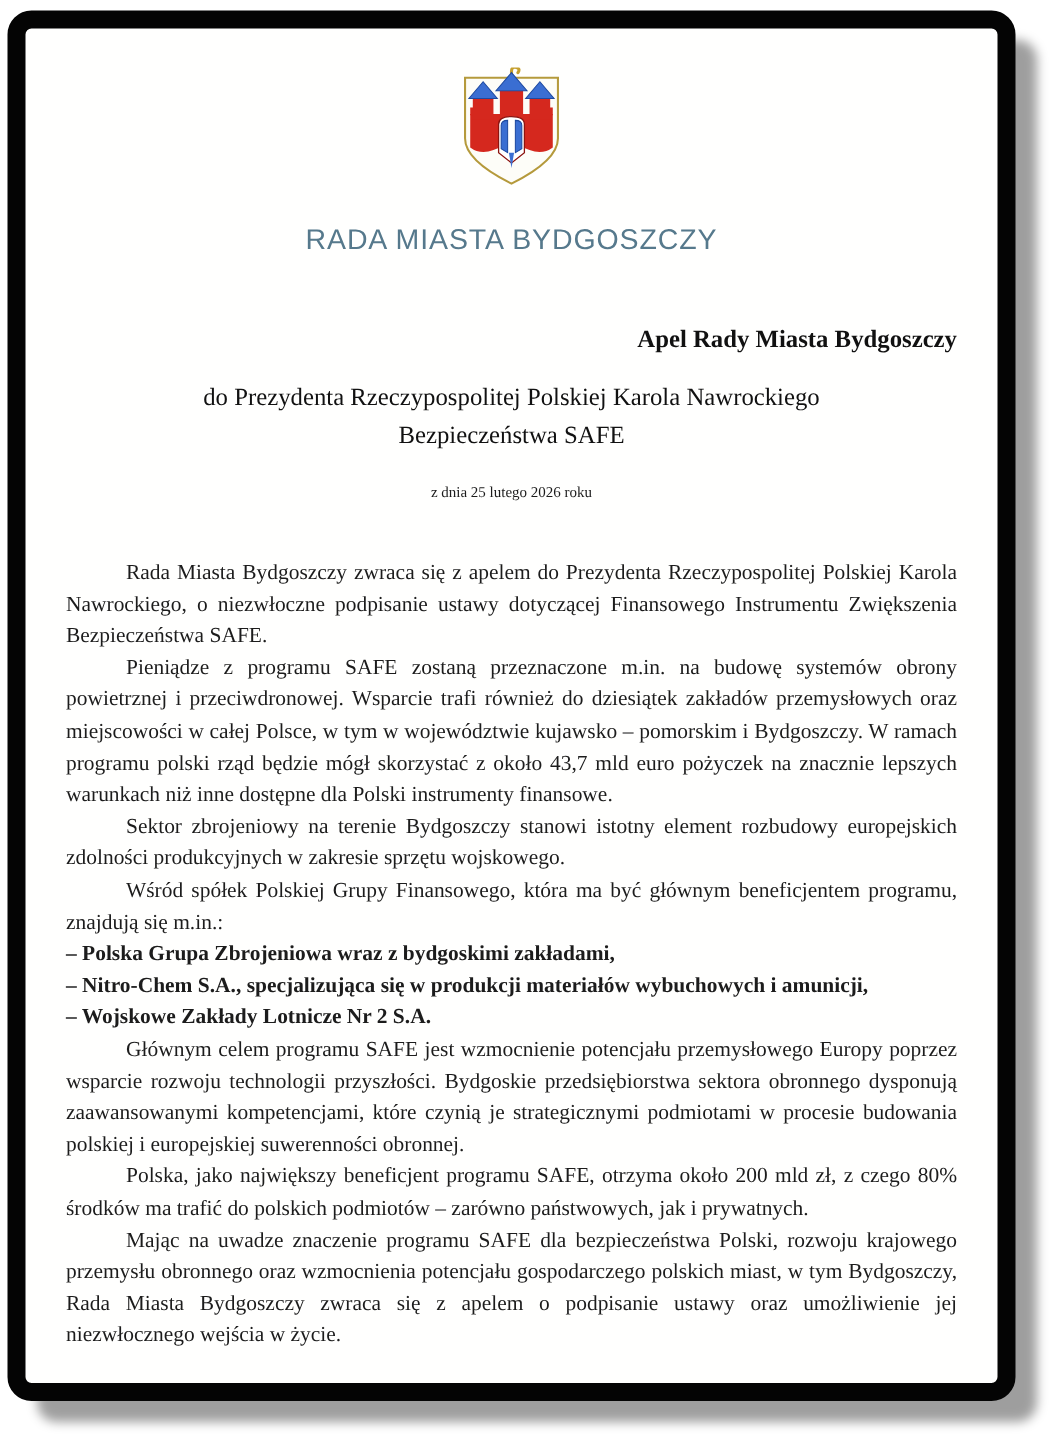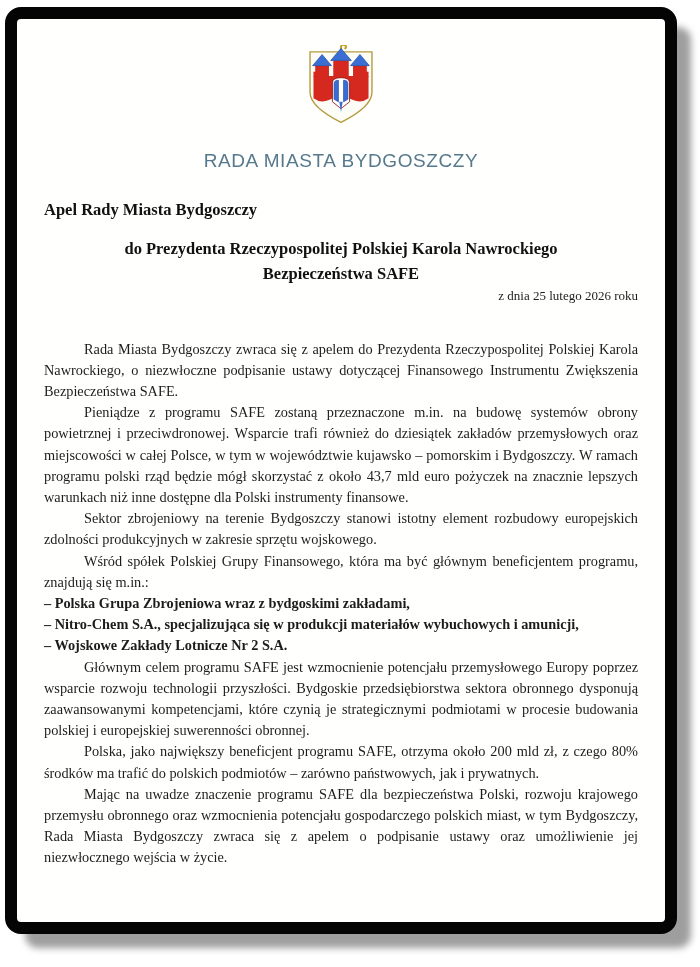--- a/index.html
+++ b/index.html
@@ -21,30 +21,30 @@
     color:#1c1c1c;
   }
   .crest{display:block;margin:13px auto 0 auto;width:90px;height:86px;}
   .org-name{
     margin-top:19px;text-align:center;
     font-family:"Liberation Sans","DejaVu Sans",sans-serif;
     font-size:19px;line-height:22px;font-weight:500;
     letter-spacing:0.6px;color:#56798c;
   }
   .title{
-    margin-top:28px;text-align:left;
+    margin-top:44px;text-align:right;
     font-size:16.5px;line-height:20px;font-weight:bold;color:#111;
   }
   .subtitle{
     margin-top:16px;text-align:center;
-    font-size:16.5px;line-height:25.3px;font-weight:bold;color:#111;
+    font-size:16.5px;line-height:25.3px;font-weight:normal;color:#111;
   }
   .date-line{
-    text-align:right;
-    font-size:13px;line-height:18px;color:#1c1c1c;
+    margin-top:17px;text-align:center;
+    font-size:10px;line-height:18px;color:#1c1c1c;
   }
   .body-text{
     margin-top:34px;
     font-size:14.3px;line-height:21.2px;
     text-align:justify;
   }
   .body-text p{margin:0;padding:0;}
   .body-text p.indent{text-indent:40px;}
   .body-text p.dash{text-indent:0;text-align:left;font-weight:bold;}
 </style>

